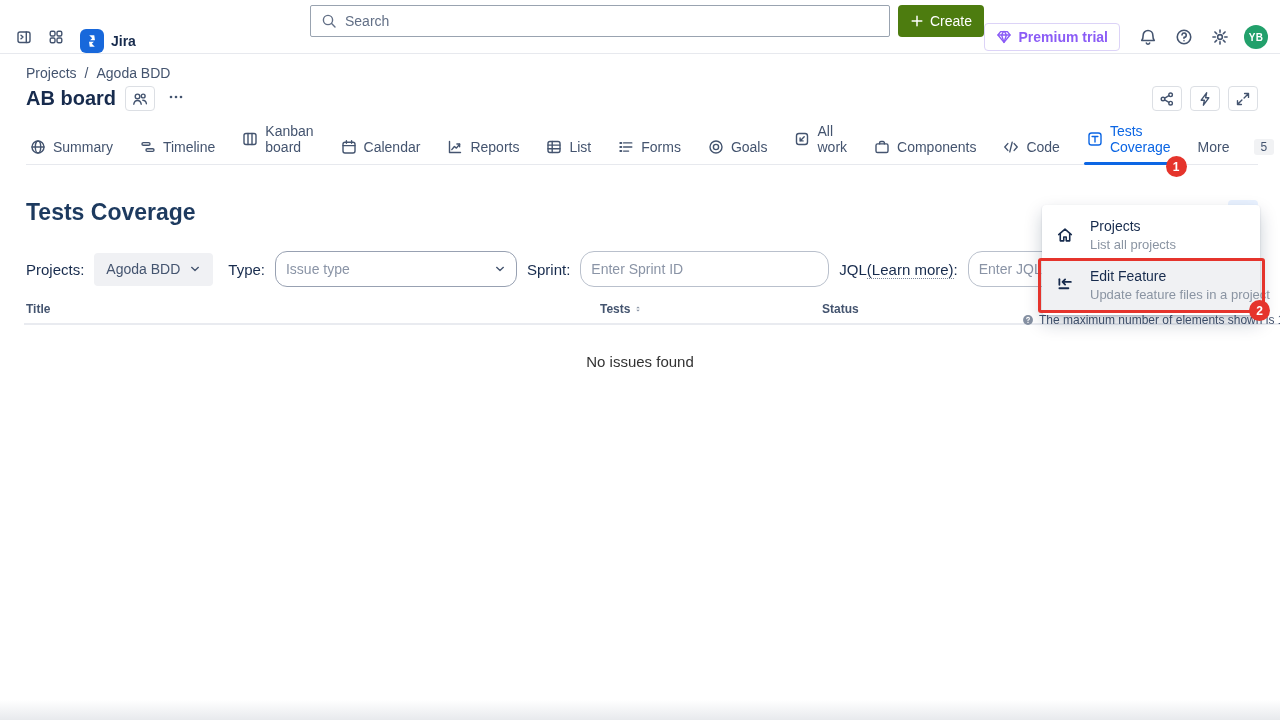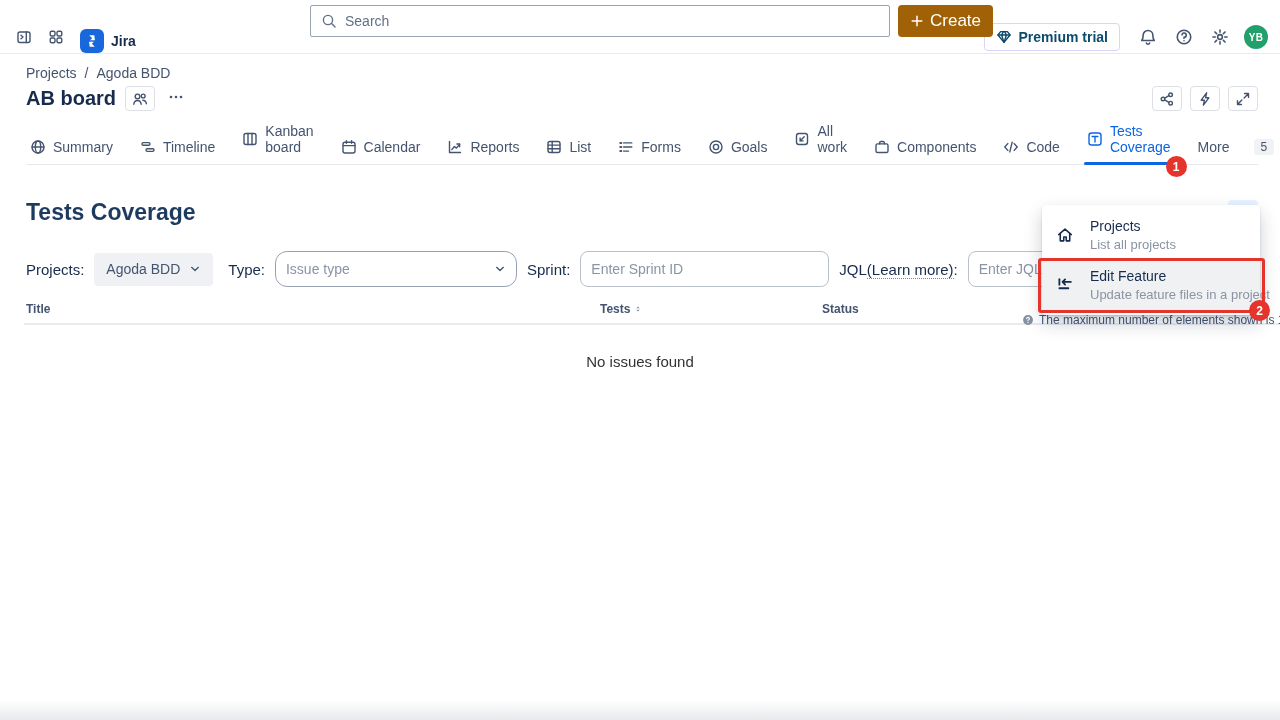--- a/index.html
+++ b/index.html
@@ -16,24 +16,24 @@
           border-bottom:1px solid #E7E9EE;background:#fff}
   .tb-iconbtn{width:32px;height:32px;display:grid;place-items:center;color:#44546F;border-radius:4px}
   .logo{display:flex;align-items:center;gap:7px;margin-left:8px}
   .logo-mark{width:24px;height:24px;border-radius:6px;background:#1868DB;display:grid;place-items:center}
   .logo-name{font-size:14px;font-weight:700;color:#172B4D}
   .search-wrap{position:absolute;left:310px;top:5px;width:580px;height:32px;border:1px solid #99A3B0;
                border-radius:2px;display:flex;align-items:center;gap:8px;padding:0 10px;color:#626F86;background:#fff}
   .search-wrap input{border:none;outline:none;flex:1;font-size:14px;color:#172B4D;background:transparent}
   .search-wrap input::placeholder{color:#626F86}
   .create-btn{position:absolute;left:898px;top:5px;height:32px;padding:0 12px;border-radius:4px;
-              background:#a16207;color:#fff;font-size:17px;font-weight:500;display:flex;align-items:center;gap:6px}
+              background:#4d7c0f;color:#fff;font-size:14px;font-weight:500;display:flex;align-items:center;gap:6px}
   .tb-right{margin-left:auto;display:flex;align-items:center;gap:4px}
   .premium{display:flex;align-items:center;gap:7px;height:28px;padding:0 11px;margin-right:8px;
-           border:1px solid #DCD3F7;border-radius:4px;color:#0c4a6e;font-size:14px;font-weight:600}
+           border:1px solid #DCD3F7;border-radius:4px;color:#8b5cf6;font-size:14px;font-weight:600}
   .avatar{width:24px;height:24px;margin:0 4px;border-radius:50%;background:#22A06B;color:#fff;
           font-size:10px;font-weight:700;display:grid;place-items:center;letter-spacing:.3px}
 
   
   .subhead{padding:11px 22px 0 26px}
   .bc{display:flex;gap:8px;font-size:14px;color:#44546F}
   .bc .crumb{cursor:pointer}
   .title-row{display:flex;align-items:center;gap:9px;margin-top:5px}
   .title-row h2{font-size:20px;font-weight:700;color:#172B4D}
   .sq-btn{height:25px;min-width:30px;padding:0 6px;border:1px solid #DCDFE4;border-radius:4px;
@@ -59,21 +59,21 @@
   .page-head h1{font-size:23px;font-weight:700;color:#1D3A5F}
   .menu-trigger{margin-left:auto;width:30px;height:26px;border-radius:4px;background:#E9F2FF;color:#0C66E4;
                 display:grid;place-items:center;font-weight:700;letter-spacing:1px;font-size:14px;line-height:0}
   .filters{display:flex;align-items:center;gap:10px;margin:25px 0 0 26px;font-size:15px}
   .flabel{color:#172B4D;flex:none}
   .chip{display:flex;align-items:center;gap:9px;background:#F0F1F4;border-radius:4px;height:33px;
         padding:0 12px;font-size:14px;font-weight:500;color:#44546F}
   .selectbox{width:242px;height:36px;border:1px solid #98A1B2;border-radius:12px;display:flex;
              align-items:center;padding:0 10px;font-size:14px;color:#8A94A6;background:#fff}
   .selectbox .chev{margin-left:auto;color:#44546F}
-  .txt{height:36px;border:1px solid #B9C0CC;border-radius:8px;padding:0 10px;font-size:14px;color:#172B4D;outline:none}
+  .txt{height:36px;border:1px solid #B9C0CC;border-radius:14px;padding:0 10px;font-size:14px;color:#172B4D;outline:none}
   .txt::placeholder{color:#8A94A6}
   .sprint{width:249px}.jql{width:216px}
   .learnmore{border-bottom:1.5px dotted #7A869A;cursor:pointer}
   .cols{position:relative;height:15px;margin-top:15px;font-size:12px;font-weight:700;color:#44546F}
   .col-title{position:absolute;left:26px}.col-tests{position:absolute;left:600px;display:flex;gap:3px;align-items:center}
   .col-status{position:absolute;left:822px}
   .hr{margin:6px 0 0 24px;border-top:2px solid #E9EBF0}
   .empty{margin-top:28px;text-align:center;font-size:15px;color:#333}
 
   

